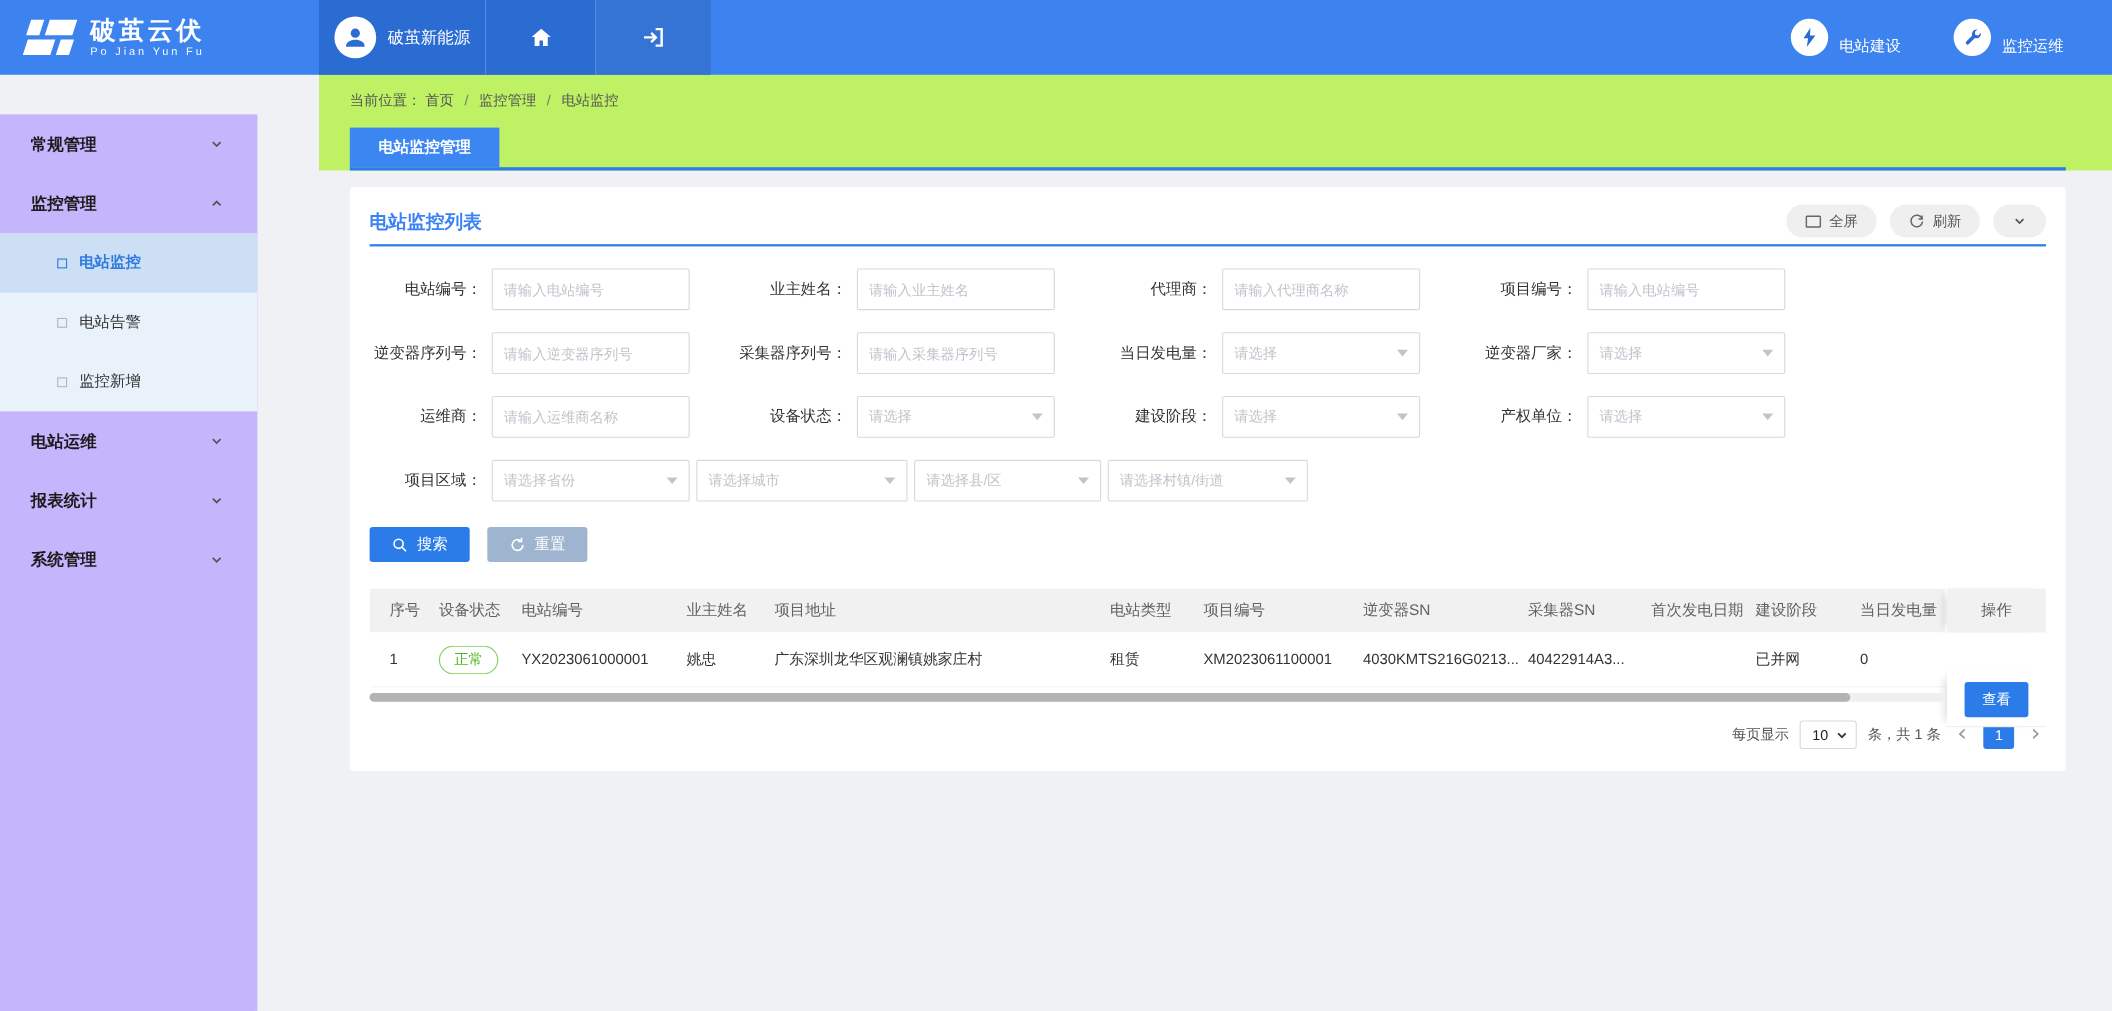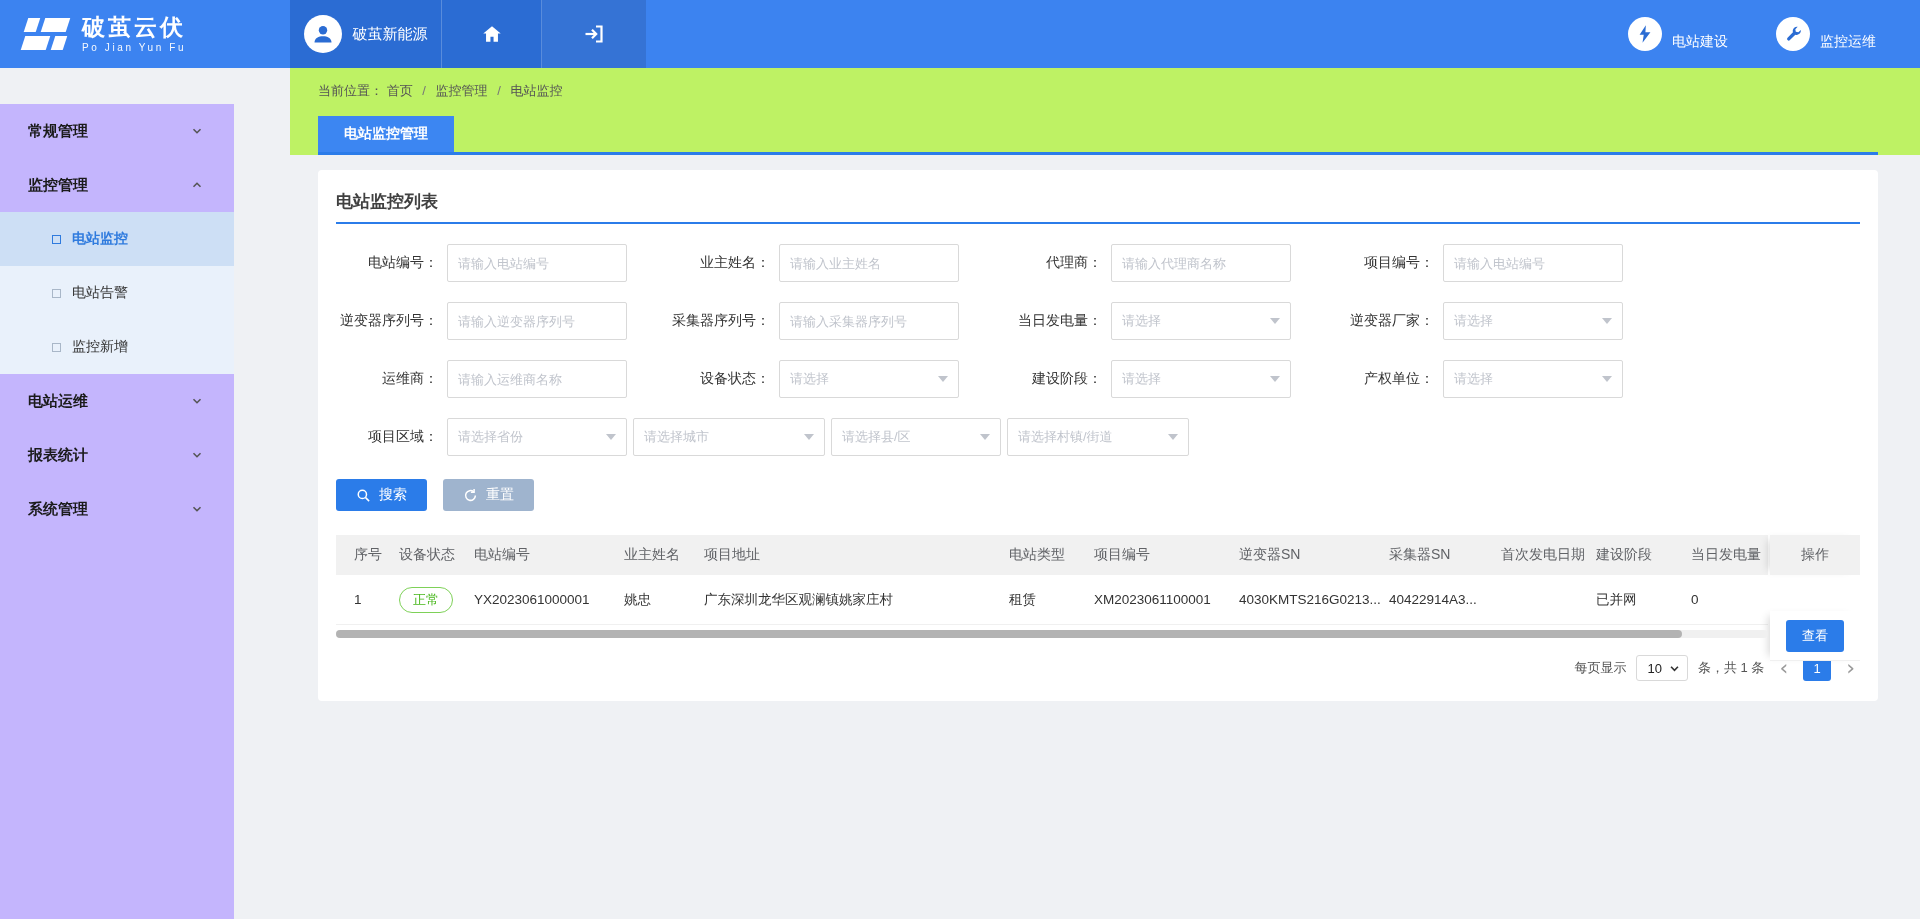--- a/index.html
+++ b/index.html
@@ -50,21 +50,21 @@
   .white-top { background:#bef264; }
   .breadcrumb { padding:14px 0 12px 28px; font-size:13px; color:#555; }
   .breadcrumb .bc-item { color:#555; cursor:pointer; }
   .breadcrumb .bc-sep { margin:0 6px; color:#777; }
   .tab-row { margin:4px 42px 0 28px; border-bottom:3px solid #2B7CE9; }
   .tab { display:inline-block; background:#3C86F2; color:#fff; font-size:14px; font-weight:bold;
     padding:9px 26px; cursor:pointer; vertical-align:bottom; }
   .content { padding:15px 42px 0 28px; }
   .panel { background:#fff; border-radius:4px; padding:10px 18px 20px 18px; min-height:500px; }
   .panel-head { display:flex; align-items:center; height:42px; }
-  .panel-title { font-size:17px; font-weight:bold; color:#404040; }
+  .panel-title { font-size:17px; font-weight:bold; color:#3b82f6; }
   .pills { margin-left:auto; display:flex; gap:12px; align-items:center; }
   .pill { height:30px; border-radius:16px; background:#EFEFEF; color:#555; font-size:13px;
     display:flex; align-items:center; gap:7px; padding:0 17px; border:none; cursor:pointer; }
   .pill.sm { width:48px; padding:0; justify-content:center; }
   .panel-line { height:2px; background:#2B7CE9; }
   
   .filters { margin-top:20px; display:flex; flex-direction:column; gap:20px; }
   .f-row { display:flex; }
   .f-field { display:flex; align-items:center; width:332px; flex:none; }
   .f-field.wide { width:auto; }
@@ -239,20 +239,40 @@
     </div>
     <div class="tab-row">
       <div class="tab">电站监控管理</div>
     </div>
   </div>
 
   <div class="content">
     <div class="panel">
       <div class="panel-head">
         <div class="panel-title">电站监控列表</div>
+        <div class="pills">
+          <button class="pill">
+            <svg width="15" height="13" viewBox="0 0 20 16" fill="none" stroke="#666" stroke-width="1.8">
+                <rect x="1.5" y="1.5" width="17" height="13" rx="1"></rect>
+              </svg>
+            <span>全屏</span>
+          </button>
+          <button class="pill">
+            <svg width="15" height="15" viewBox="0 0 20 20" fill="none" stroke="#666" stroke-width="1.8">
+              <path d="M16.5 6.5A7 7 0 1 0 17 10"></path>
+                <polyline points="16.5,2.5 16.5,6.8 12.2,6.8" fill="none"></polyline>
+            </svg>
+            <span>刷新</span>
+          </button>
+          <button class="pill sm">
+            <svg width="14" height="14" viewBox="0 0 16 16" fill="none" stroke="#555" stroke-width="1.8">
+                <polyline points="4,6 8,10 12,6"></polyline>
+              </svg>
+          </button>
+        </div>
       </div>
       <div class="panel-line"></div>
 
       <div class="filters">
         <div class="f-row">
           <div class="f-field">
             <span class="f-label">电站编号：</span>
             <input class="f-input" placeholder="请输入电站编号" style="">
           </div>
           <div class="f-field">

